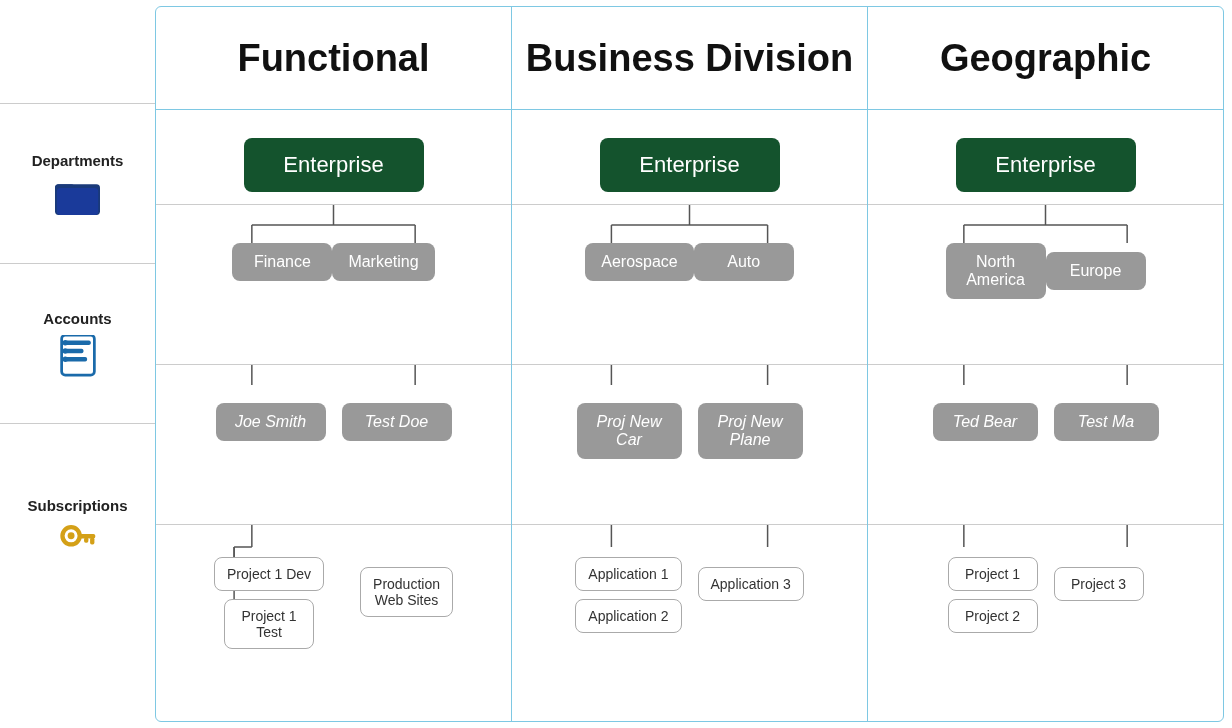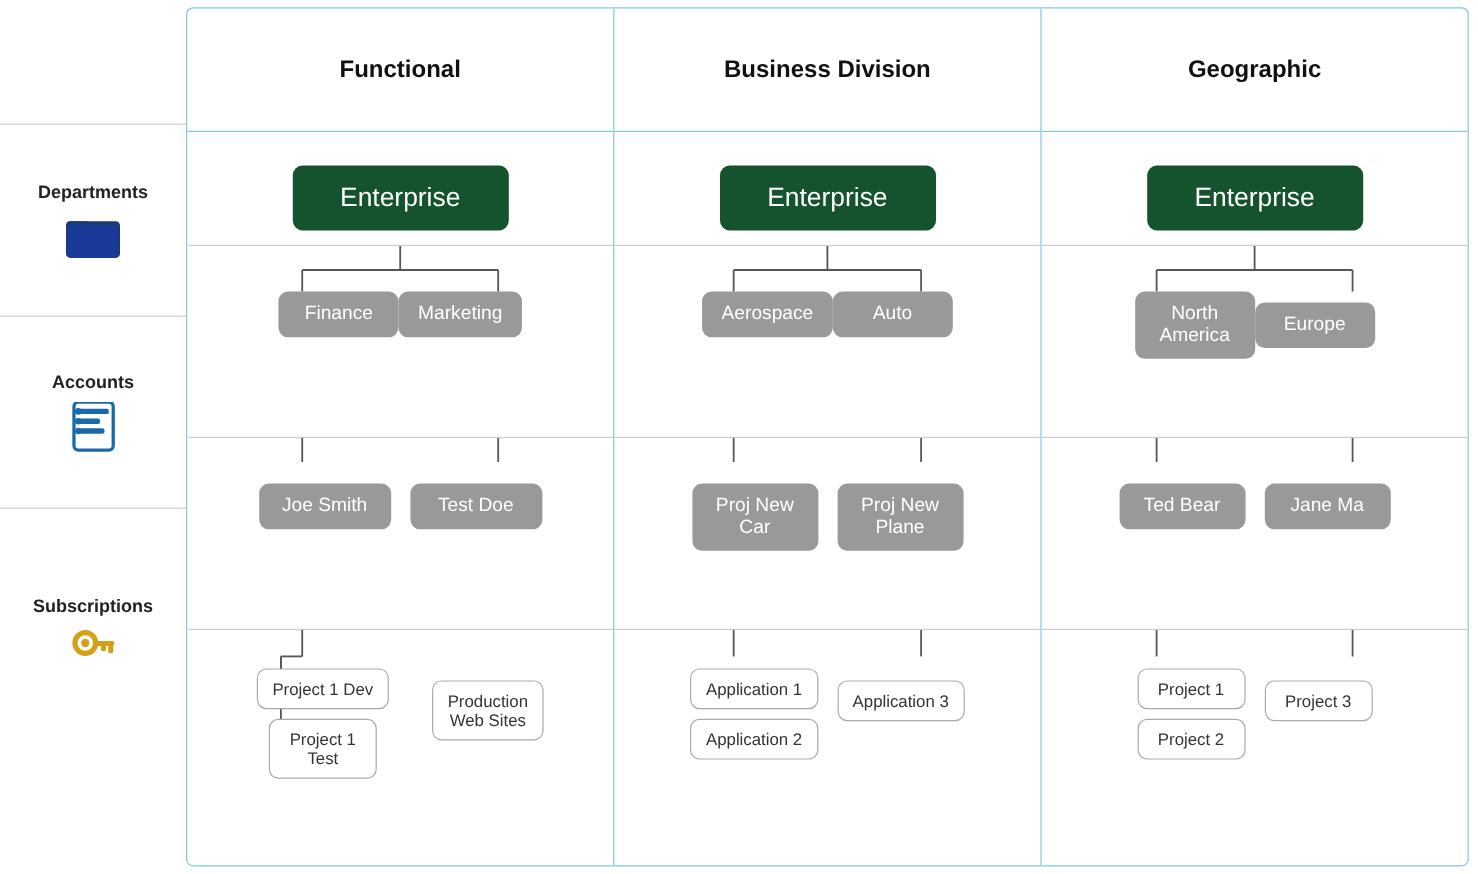--- a/index.html
+++ b/index.html
@@ -85,37 +85,37 @@
 
     
     .col-header {
       height: 103px;
       display: flex;
       align-items: center;
       justify-content: center;
       border-bottom: 1.5px solid #7ec8e3;
     }
     .col-header-text {
-      font-size: 20px;
+      font-size: 38px;
       font-weight: bold;
       color: #111;
     }
 
     
     .col-section {
       display: flex;
       flex-direction: column;
       align-items: center;
       justify-content: flex-start;
       border-bottom: 1px solid #ccc;
       padding: 10px 5px;
       position: relative;
     }
     .col-section.departments { height: 160px; }
-    .col-section.accounts { height: 160px; }
+    .col-section.accounts { height: 160px; font-style: italic; }
     .col-section.subscriptions { height: 210px; }
 
     
     .node-enterprise {
       background: #14532d;
       color: #fff;
       border-radius: 8px;
       padding: 14px 30px;
       font-size: 22px;
       font-weight: 500;
@@ -352,21 +352,21 @@
         </div>
       </div>
 
       <div class="col-section accounts" style="position:relative;">
         <svg style="position:absolute;top:0;left:0;width:100%;height:100%;overflow:visible;pointer-events:none;">
           <line x1="27%" y1="0" x2="27%" y2="20" stroke="#555" stroke-width="1.5"></line>
           <line x1="73%" y1="0" x2="73%" y2="20" stroke="#555" stroke-width="1.5"></line>
         </svg>
         <div class="acct-row">
           <div class="node-gray" style="min-width:105px;">Ted Bear</div>
-          <div class="node-gray" style="min-width:105px;">Jane Ma</div>
+          <div class="node-gray" style="min-width:105px;">Test Ma</div>
         </div>
       </div>
 
       <div class="col-section subscriptions" style="position:relative; border-bottom:none;">
         <svg style="position:absolute;top:0;left:0;width:100%;height:100%;overflow:visible;pointer-events:none;">
           <line x1="27%" y1="0" x2="27%" y2="22" stroke="#555" stroke-width="1.5"></line>
           <line x1="73%" y1="0" x2="73%" y2="22" stroke="#555" stroke-width="1.5"></line>
         </svg>
         <div class="sub-row" style="width:100%;padding: 0 10px;">
           <div class="sub-col">

